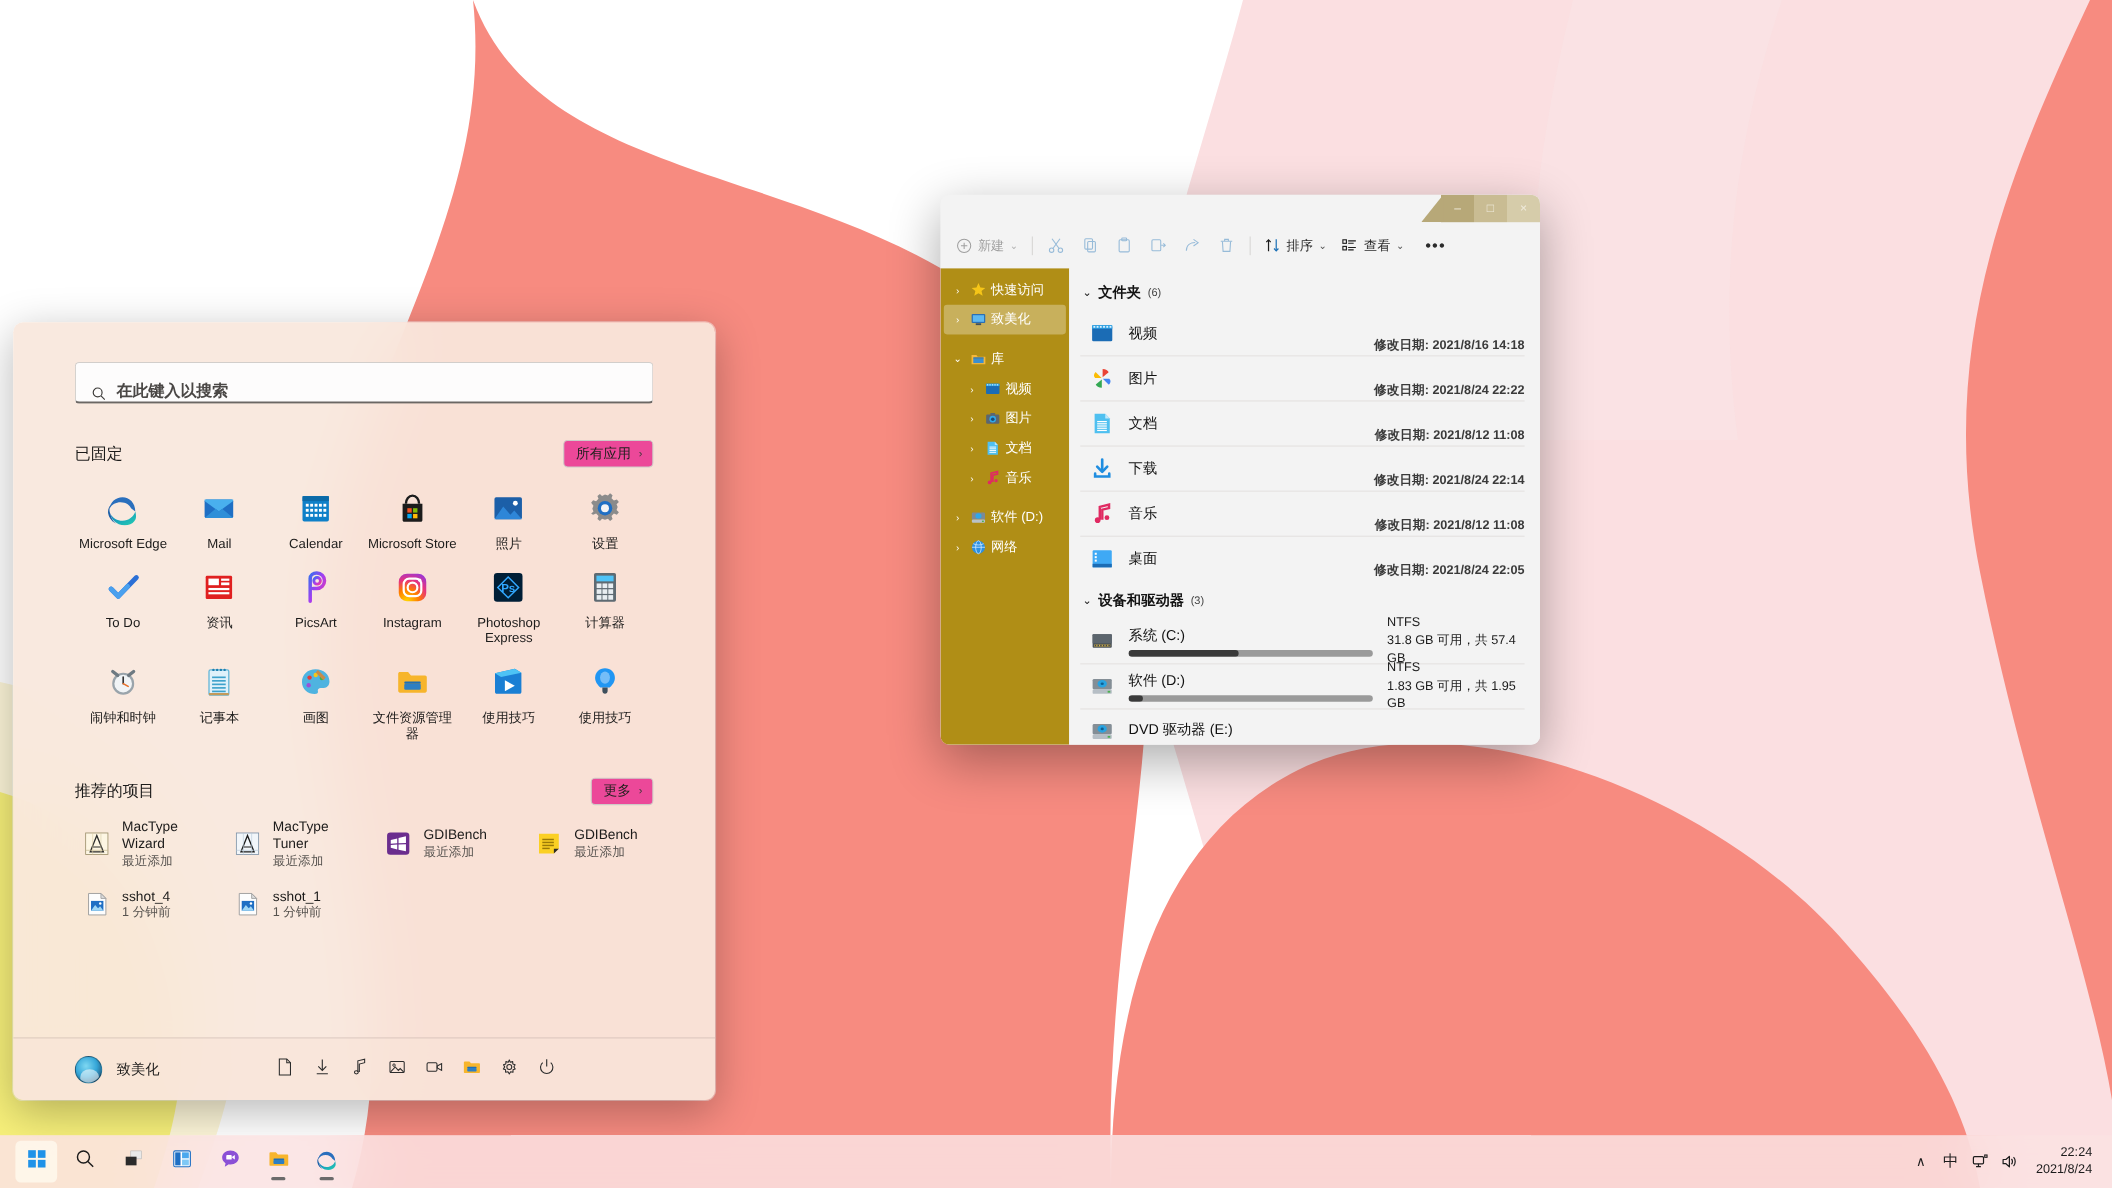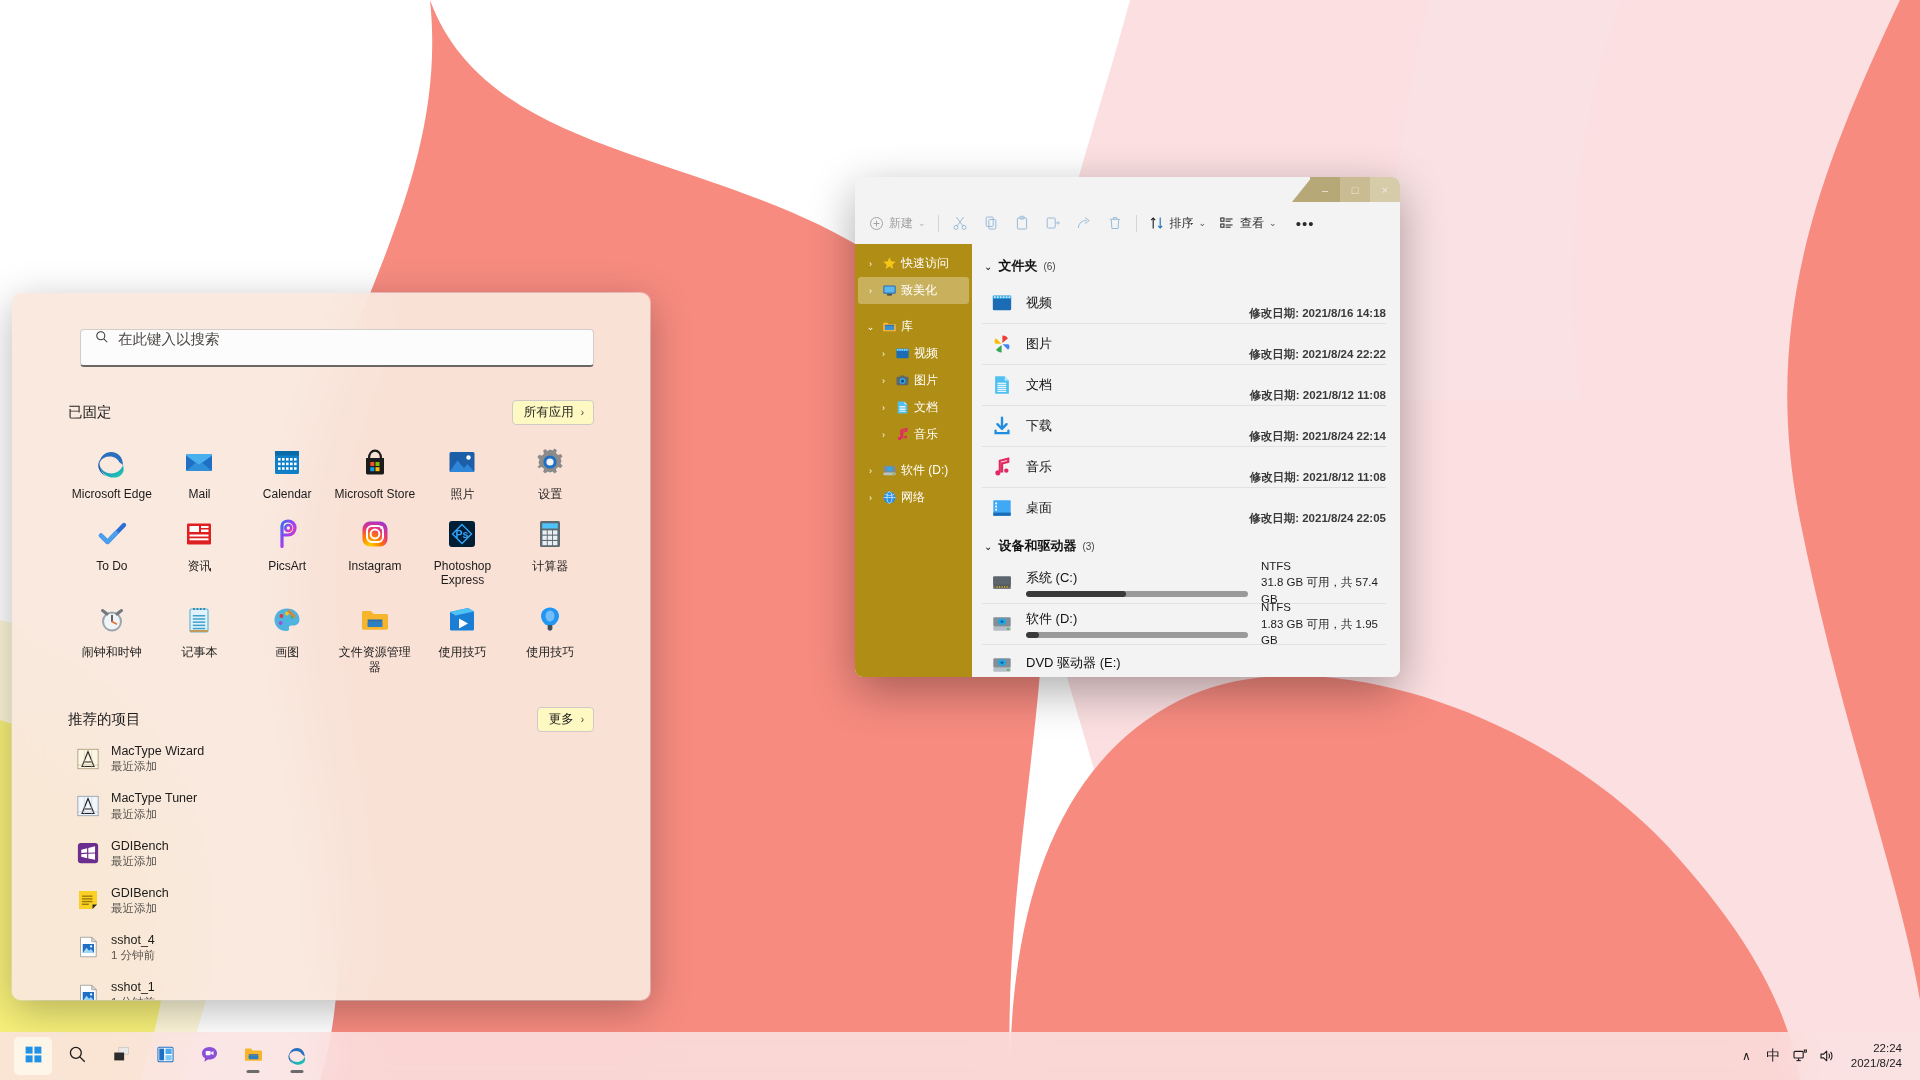--- a/index.html
+++ b/index.html
@@ -20,60 +20,61 @@
     background: rgba(249,231,221,0.93);
     backdrop-filter: blur(30px);
     box-shadow: 0 10px 40px rgba(0,0,0,0.28), 0 0 0 1px rgba(255,255,255,0.5);
     z-index: 20;
     display: flex; flex-direction: column;
     overflow: hidden;
   }
   .sm-body { flex: 1; padding: 0 56px; position: relative; }
 
   .search-wrap {
-    margin: 36px 0 0 12px;
+    margin: 36px 0 0 0;
     height: 38px;
     background: #fdfcfc;
     border: 1px solid #d2cecb;
     border-bottom: 2px solid #6b6764;
     border-radius: 4px;
-    display: flex; align-items: flex-start; gap: 9px;
+    display: flex; align-items: flex-end; gap: 9px;
     padding: 0 14px;
+    font-weight: bold;
   }
   .search-ph { font-size: 14.5px; color: #4a4745; }
 
   .sec-head {
     display: flex; align-items: center; justify-content: space-between;
     margin-top: 33px; margin-bottom: 4px;
   }
   .sec-title { font-size: 14.5px; font-weight: normal; color: #1c1b1a; }
   .pill {
     display: flex; align-items: center; gap: 7px;
     height: 25px; padding: 0 9px 0 11px;
-    background: #fef9c3; border: 1px solid #cfcac7;
+    background: #ec4899; border: 1px solid #cfcac7;
     border-radius: 4px; font-size: 12.5px; color: #23211f;
     cursor: default;
   }
   .pill .chev { font-size: 10px; color: #3c3a38; }
 
   .grid {
     display: grid; grid-template-columns: repeat(6, 1fr);
     row-gap: 0; margin-top: 12px;
   }
   .app {
     display: flex; flex-direction: column; align-items: center;
     padding: 9px 2px 7px; border-radius: 5px; cursor: default;
   }
   .app .ic { width: 32px; height: 32px; margin-bottom: 9px; }
   .app .lb {
     font-size: 12px; color: #1d1c1b; text-align: center;
     line-height: 1.22; max-width: 92px;
   }
 
-  .rec-list { display: grid; grid-template-columns: 1fr; column-gap: 22px; row-gap: 2px; margin-top: 2px; }
+  .rec-list { display: grid; grid-template-columns: 1fr 1fr 1fr 1fr; column-gap: 22px; row-gap: 2px; margin-top: 2px; }
   .rec {
     display: flex; align-items: center; gap: 11px;
     padding: 7px 8px; border-radius: 5px; cursor: default;
   }
   .rec .ic { width: 24px; height: 24px; flex: none; }
   .rec .t1 { font-size: 12.5px; color: #1c1b1a; line-height: 1.3; }
   .rec .t2 { font-size: 11.5px; color: #57534f; line-height: 1.3; }
 
   .sm-foot {
     height: 57px; border-top: 1px solid rgba(0,0,0,0.10);

